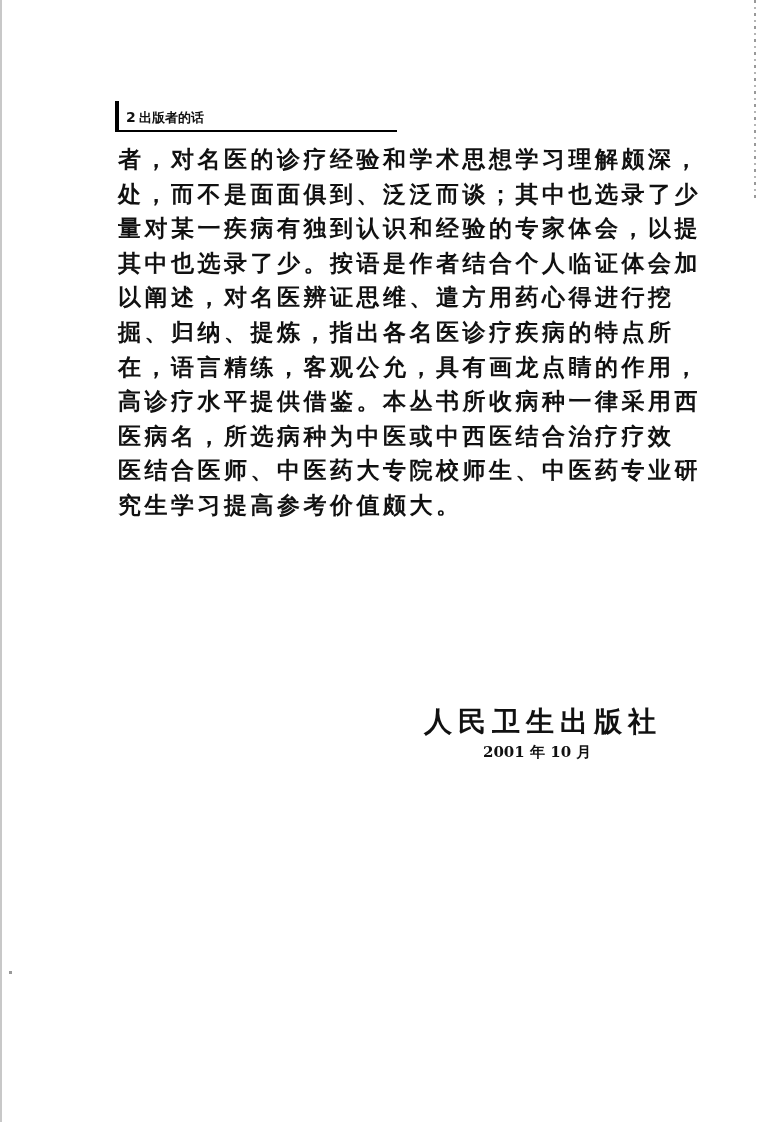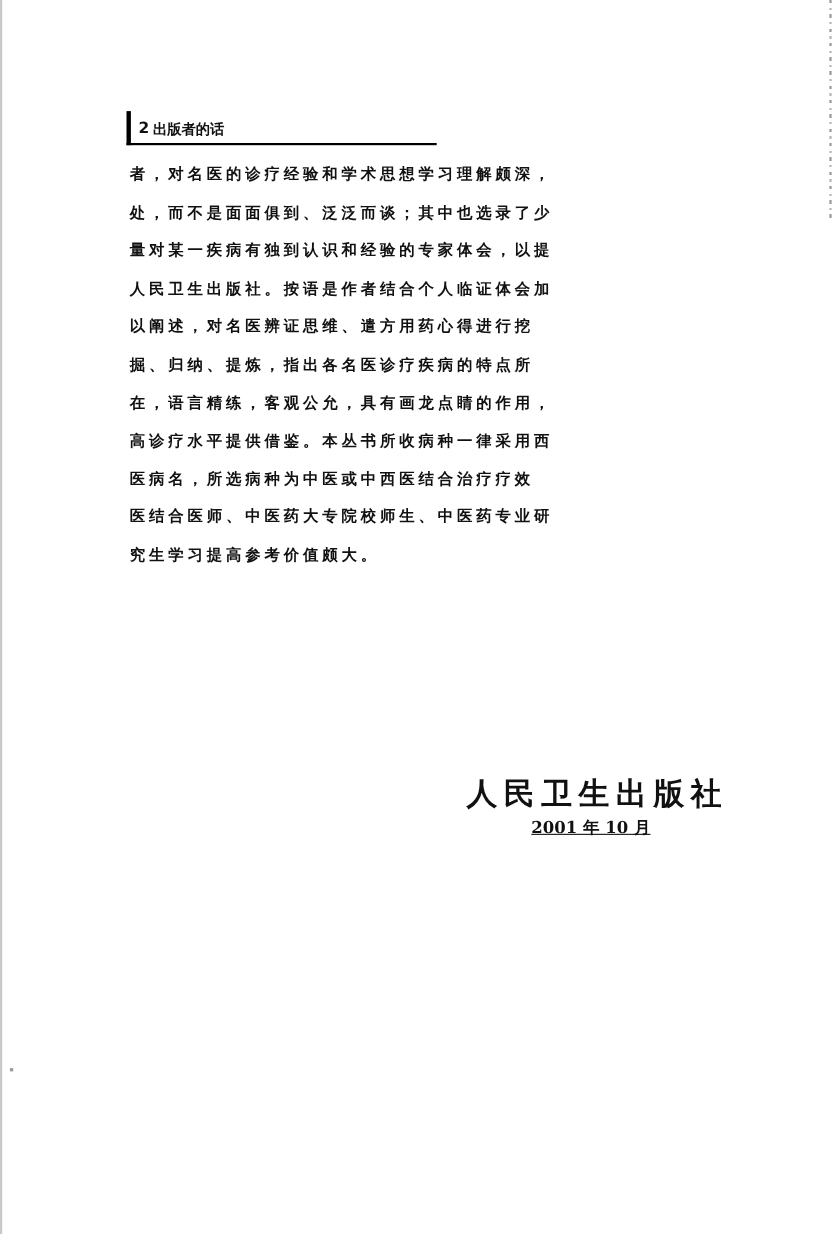--- a/index.html
+++ b/index.html
@@ -10,45 +10,45 @@
   .left-edge { position: absolute; left: 0; top: 0; width: 2px; height: 1122px; background: #c8c8c8; }
   .left-speck { position: absolute; left: 9px; top: 971px; width: 3px; height: 3px; background: #999; }
   .right-edge { position: absolute; left: 754px; top: 0; width: 2px; height: 200px;
     background: repeating-linear-gradient(to bottom, #444 0 3px, transparent 3px 7px, #777 7px 9px, transparent 9px 13px); opacity: 0.55; }
   .header { position: absolute; left: 115px; top: 101px; width: 282px; height: 31px; }
   .header .bar { position: absolute; left: 0; top: 0; width: 4px; height: 31px; background: #000; }
   .header .rule { position: absolute; left: 0; top: 29px; width: 282px; height: 2px; background: #000; }
   .header .page-num { position: absolute; left: 11px; top: 8px; font-size: 14px; font-weight: bold; font-family: "DejaVu Sans", sans-serif; }
   .header .title { position: absolute; left: 24px; top: 8px; font-size: 13px; font-weight: bold; font-family: "DejaVu Sans", sans-serif; letter-spacing: 0px; }
   .body-text { position: absolute; left: 118px; top: 142px; width: 530px; }
-  .line { height: 34.6px; line-height: 34.6px; font-size: 14px; font-weight: bold; white-space: nowrap;
+  .line { height: 34.6px; line-height: 34.6px; font-size: 23px; font-weight: bold; white-space: nowrap;
     font-family: "DejaVu Sans", sans-serif; letter-spacing: 3.5px; }
   .publisher { position: absolute; left: 424px; top: 703px; font-size: 28px; font-weight: bold; letter-spacing: 6px;
     font-family: "DejaVu Sans", sans-serif; }
-  .date { position: absolute; left: 483px; top: 743px; font-size: 15px; font-weight: bold; font-family: "DejaVu Serif", serif; text-decoration: underline; }
+  .date { position: absolute; left: 483px; top: 743px; font-size: 15px; font-weight: bold; font-family: "DejaVu Serif", serif; }
 </style>
 </head>
 <body>
 
 <div class="left-edge"></div>
 <div class="left-speck"></div>
 <div class="right-edge"></div>
 
 <div class="header">
   <div class="bar"></div>
   <div class="rule"></div>
   <span class="page-num">2</span>
   <span class="title">出版者的话</span>
 </div>
 
 <div class="body-text">
   <div class="line">者，对名医的诊疗经验和学术思想学习理解颇深，</div>
   <div class="line">处，而不是面面俱到、泛泛而谈；其中也选录了少</div>
   <div class="line">量对某一疾病有独到认识和经验的专家体会，以提</div>
-  <div class="line">人民卫生出版社。按语是作者结合个人临证体会加</div>
+  <div class="line">其中也选录了少。按语是作者结合个人临证体会加</div>
   <div class="line">以阐述，对名医辨证思维、遣方用药心得进行挖</div>
   <div class="line">掘、归纳、提炼，指出各名医诊疗疾病的特点所</div>
   <div class="line">在，语言精练，客观公允，具有画龙点睛的作用，</div>
   <div class="line">高诊疗水平提供借鉴。本丛书所收病种一律采用西</div>
   <div class="line">医病名，所选病种为中医或中西医结合治疗疗效</div>
   <div class="line">医结合医师、中医药大专院校师生、中医药专业研</div>
   <div class="line">究生学习提高参考价值颇大。</div>
 </div>
 
 <div class="publisher">人民卫生出版社</div>

